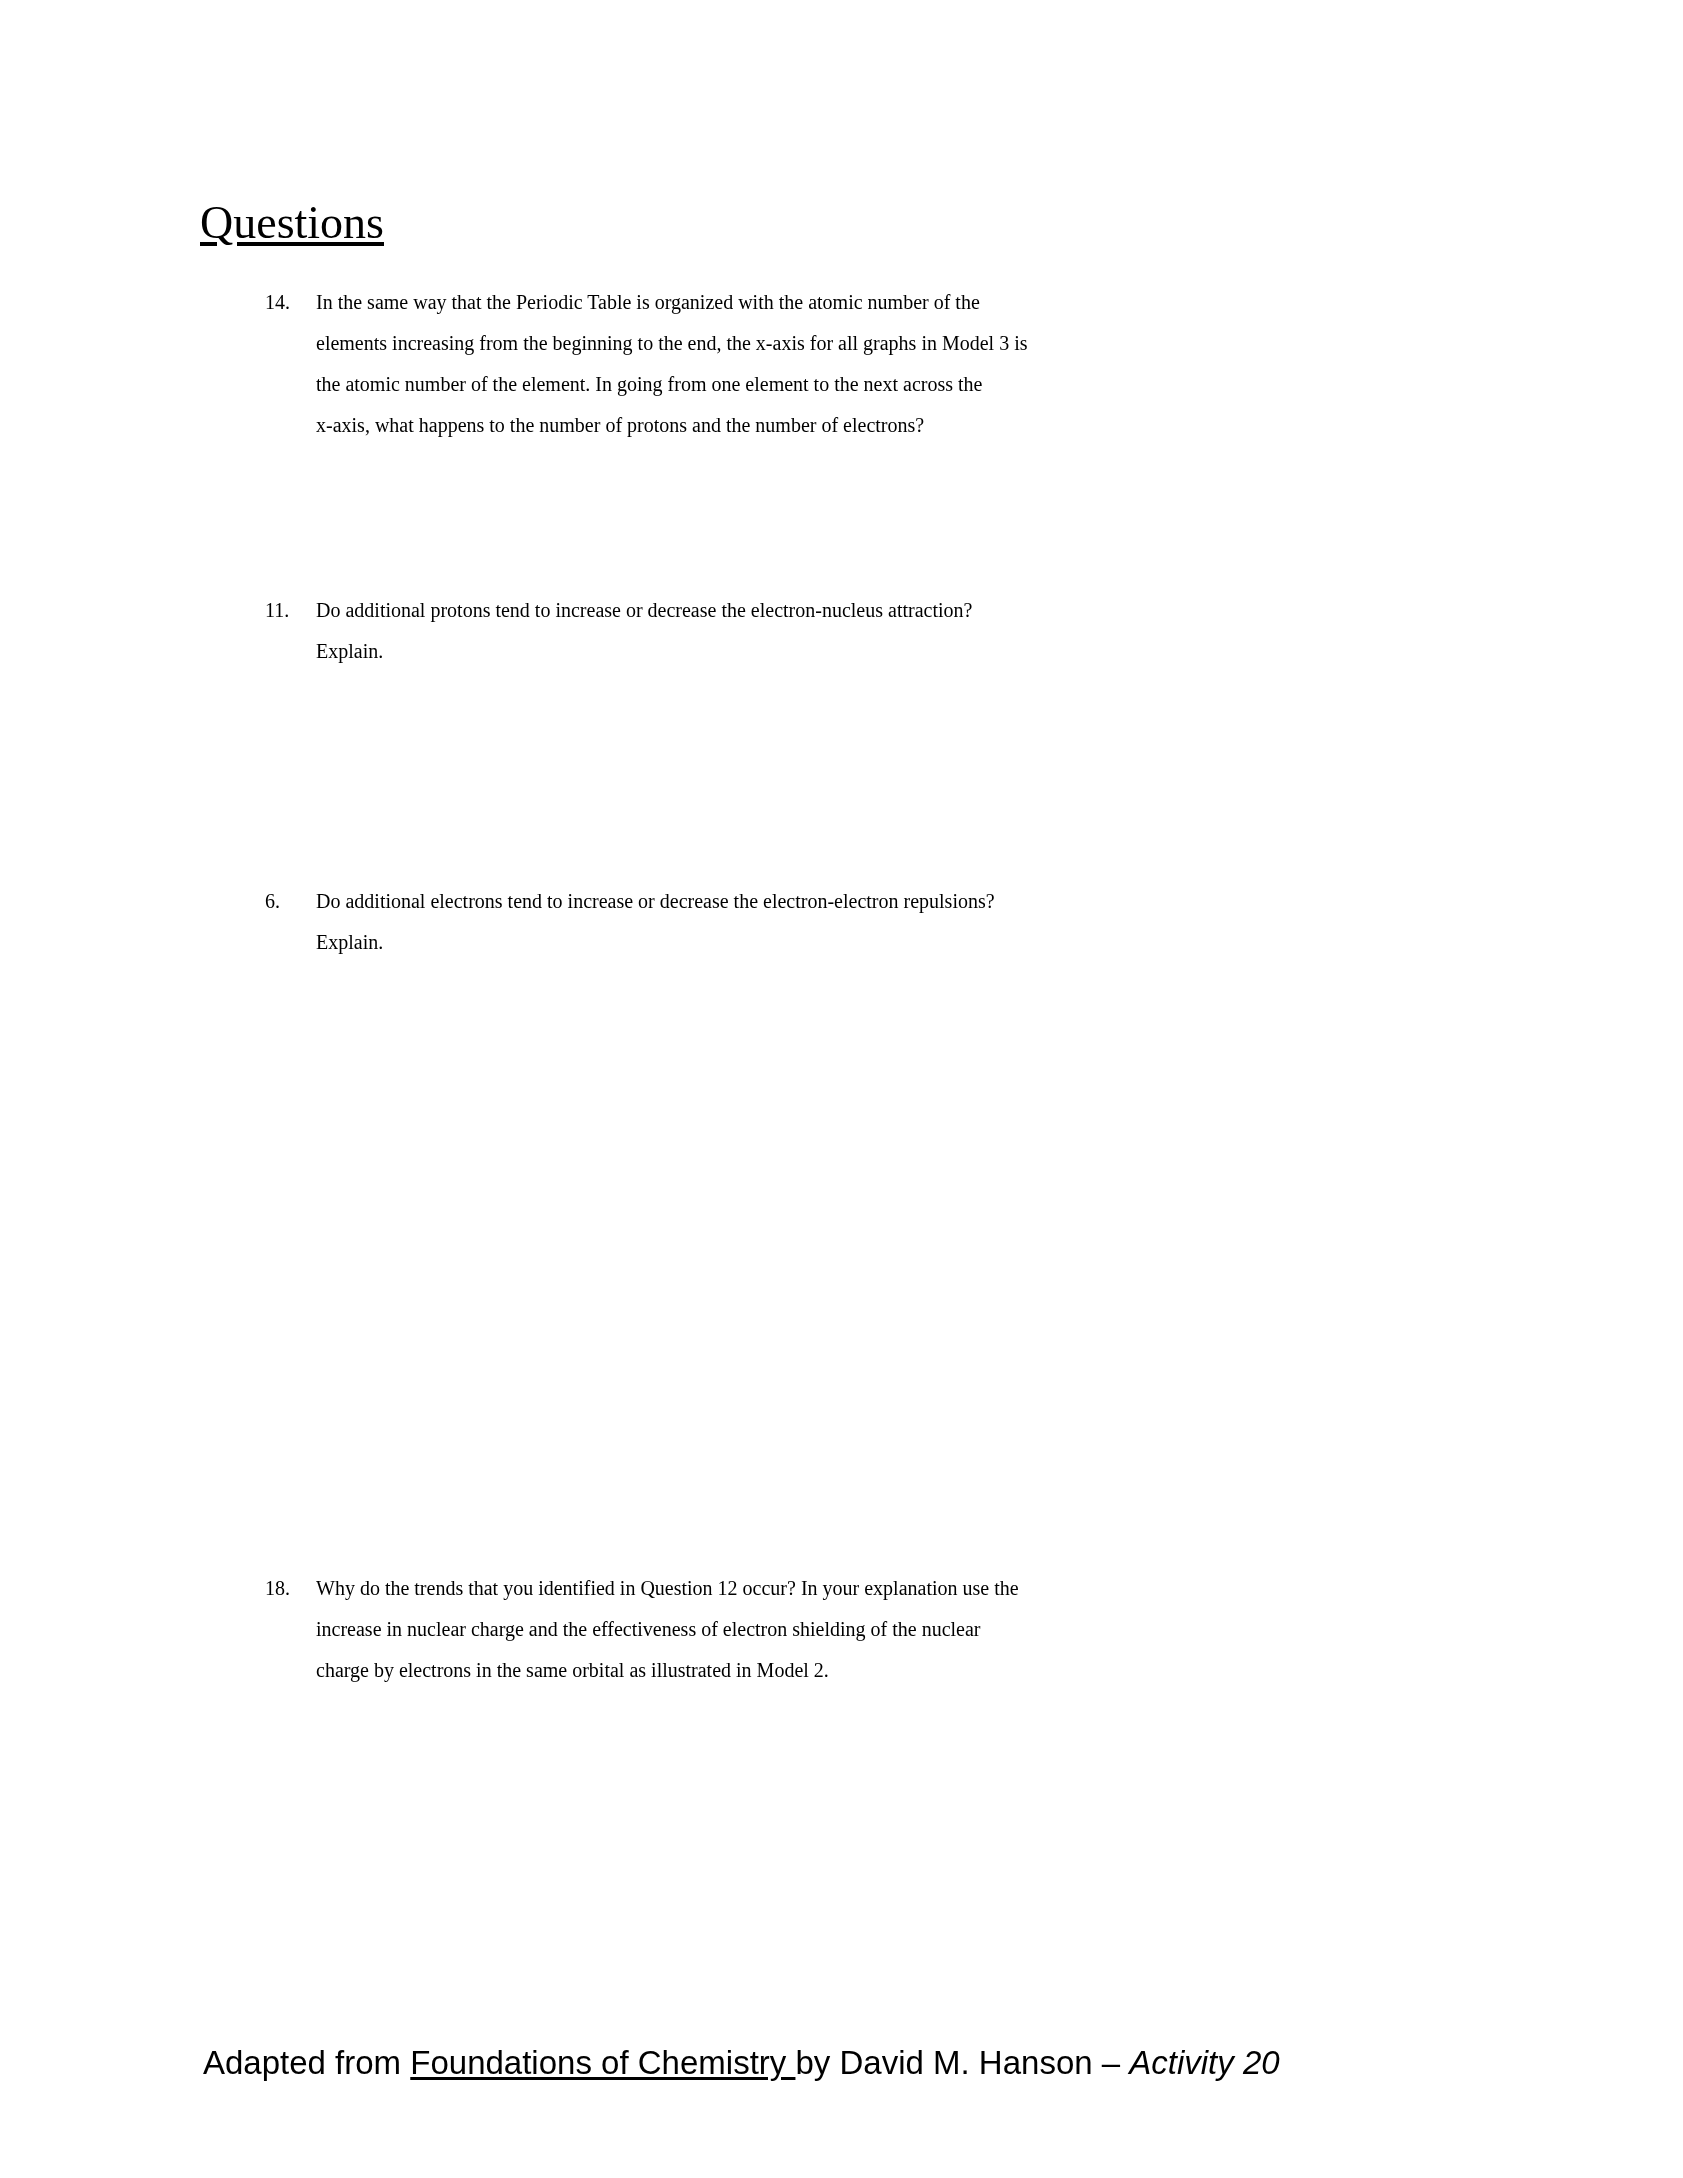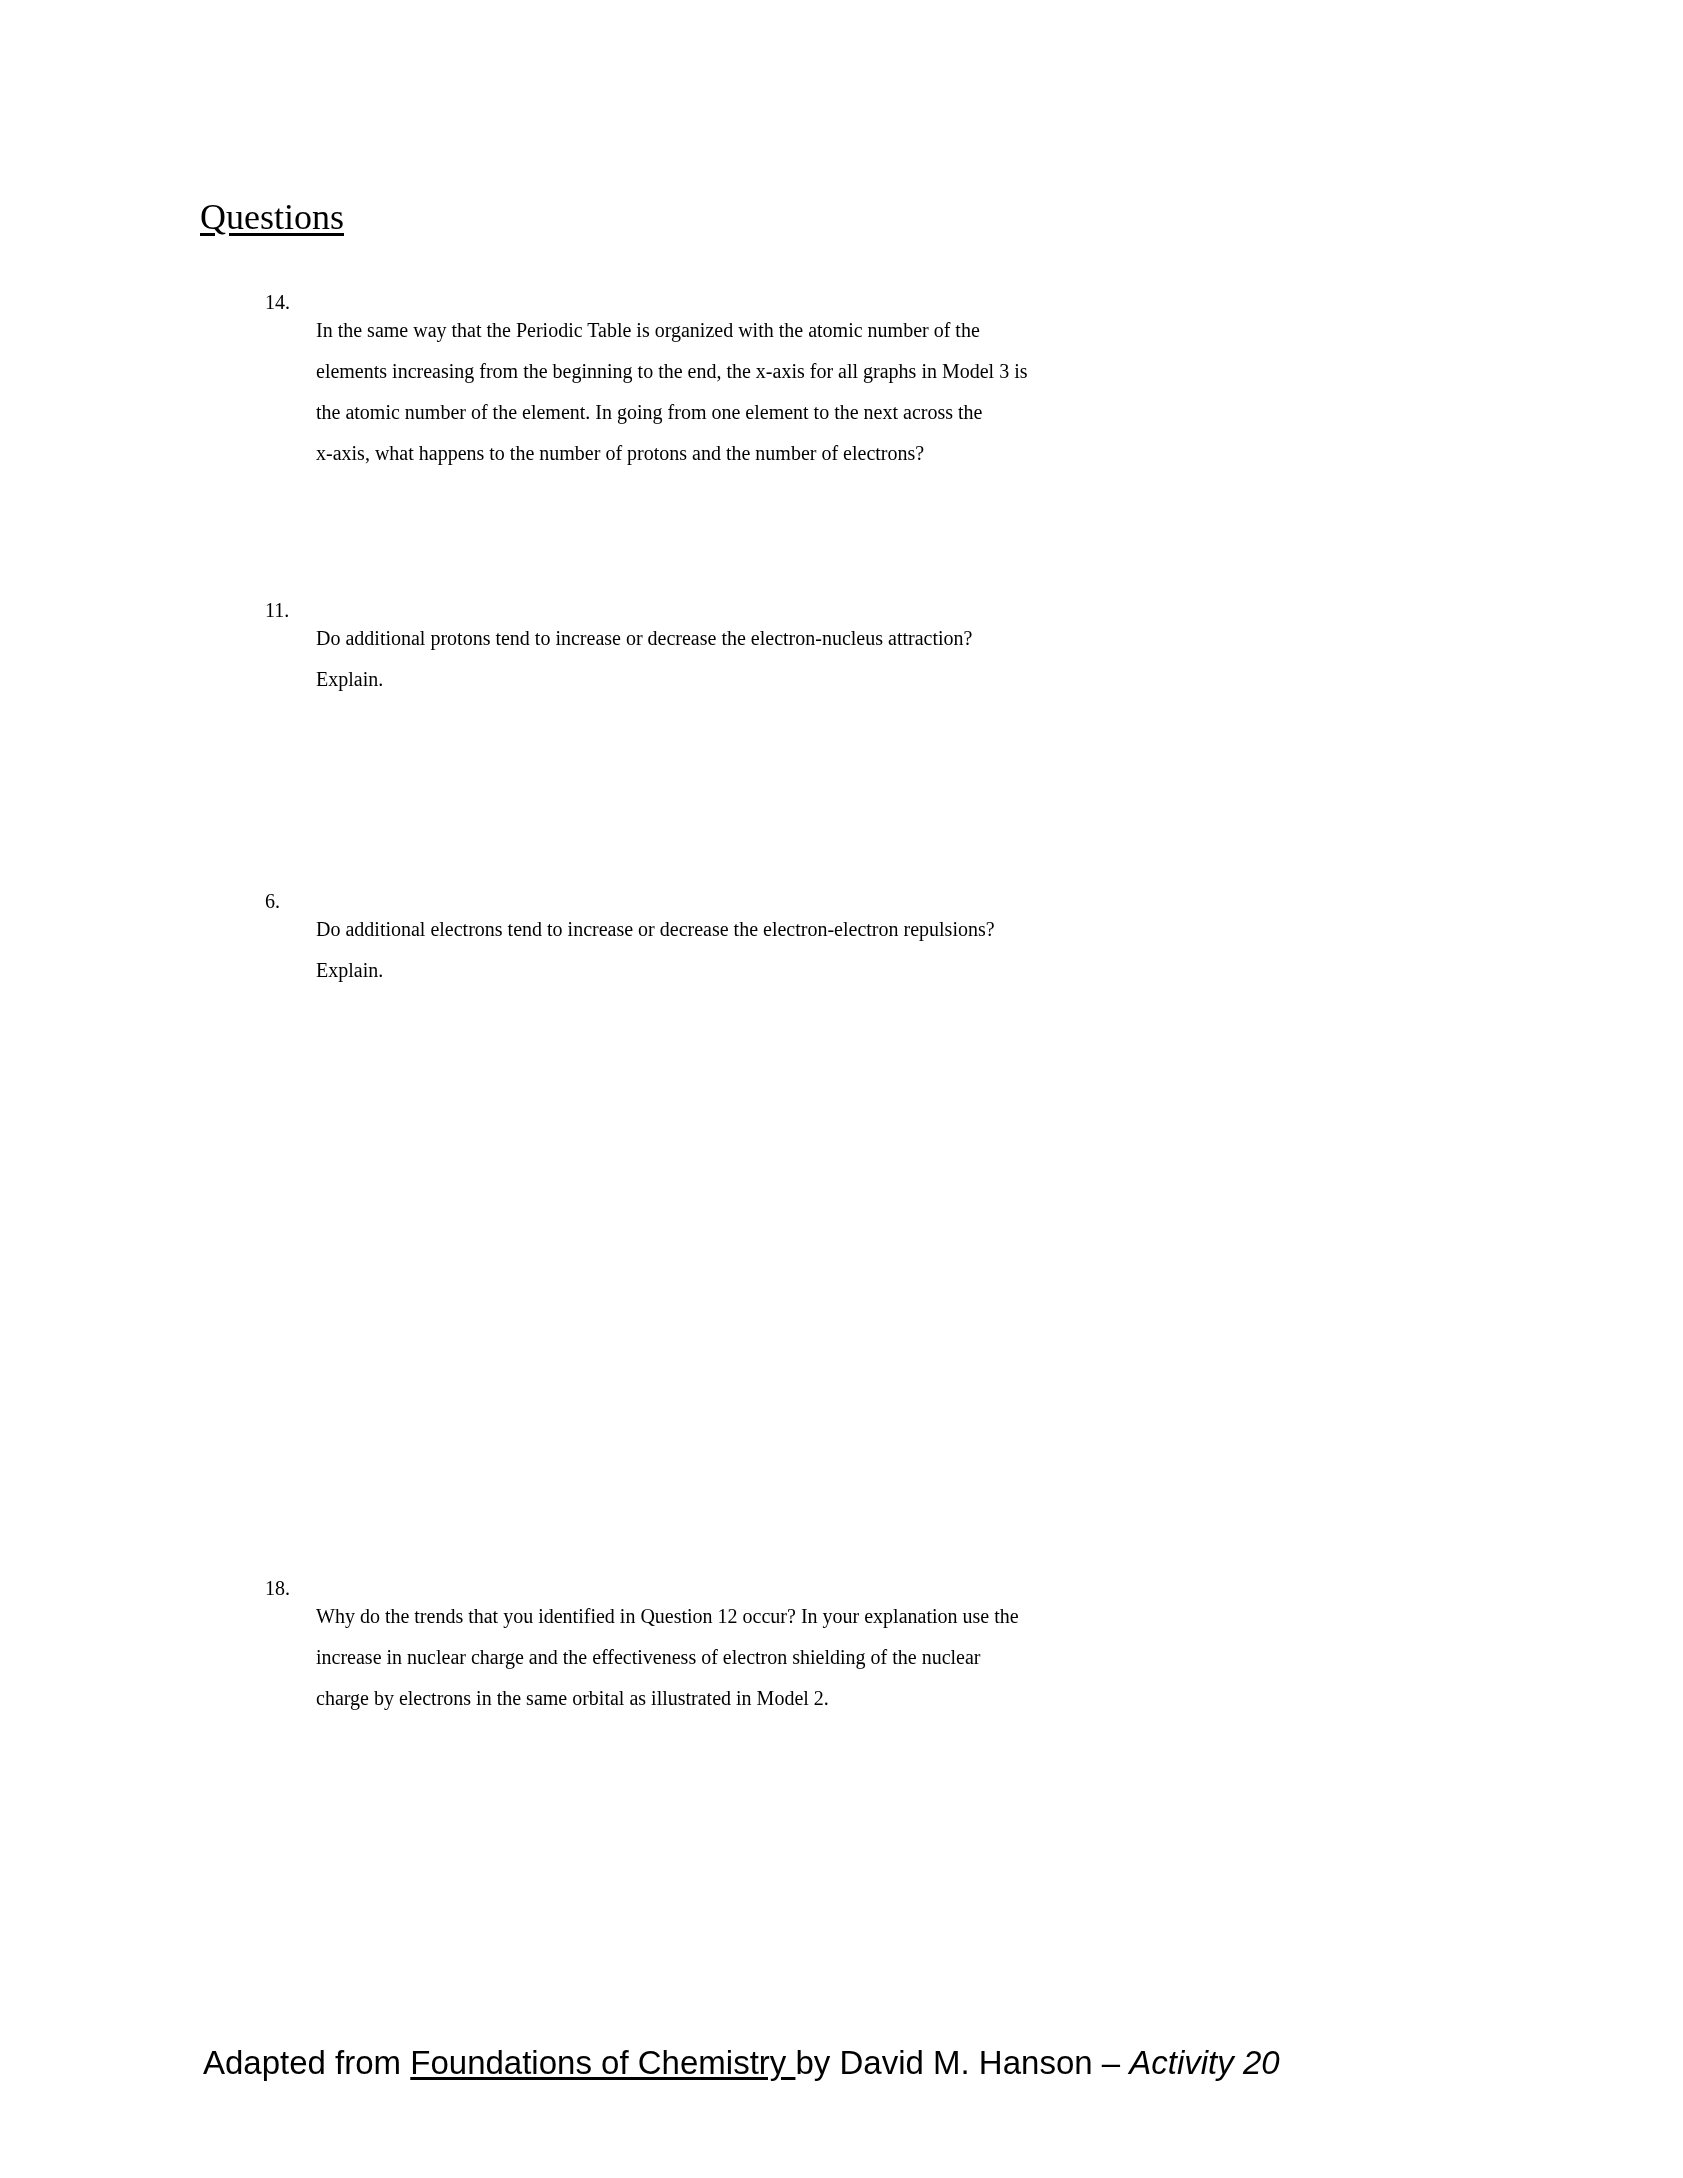--- a/index.html
+++ b/index.html
@@ -14,41 +14,40 @@
     background: #ffffff;
     color: #000000;
     font-family: "Liberation Serif", serif;
     overflow: hidden;
   }
   .heading {
     position: absolute;
     left: 200px;
     top: 196px;
     margin: 0;
-    font-size: 36px;
+    font-size: 46px;
     font-weight: 400;
     text-decoration: underline;
     text-underline-offset: 4px;
   }
   .question {
     position: absolute;
     left: 265px;
     width: 1257px;
     font-size: 20px;
     line-height: 41px;
   }
   .qnum {
     position: absolute;
     left: 0;
     top: 0;
   }
   .qtext {
     margin-left: 51px;
     white-space: pre-line;
-    margin-top: 28px;
   }
   .footer {
     position: absolute;
     left: 203px;
     top: 2045px;
     font-family: "Liberation Sans", sans-serif;
     font-size: 33px;
     line-height: 36px;
     color: #000000;
   }

